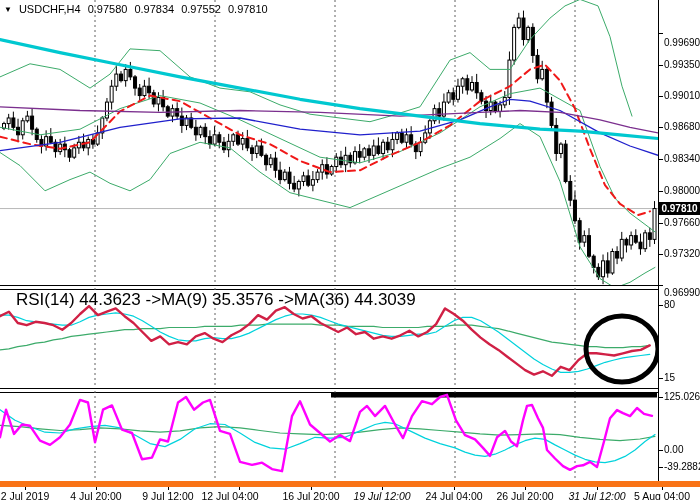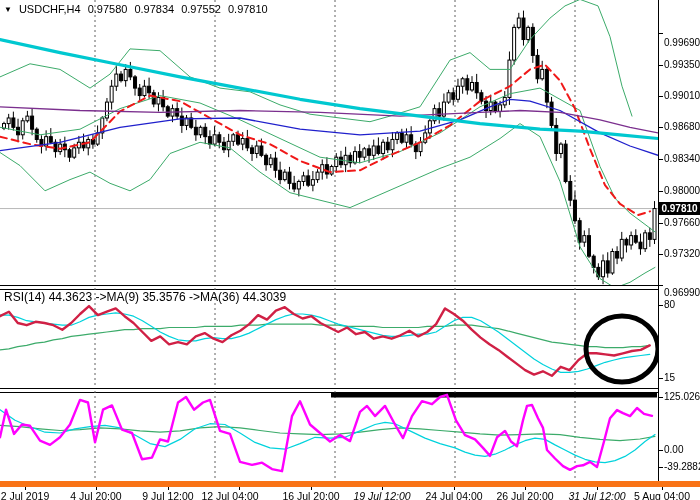--- a/index.html
+++ b/index.html
@@ -12,21 +12,21 @@
   .alabel{position:absolute;left:5px;font-size:10px;white-space:nowrap}
   .atick{position:absolute;left:0;width:4px;height:1px;background:#000}
   .badge{position:absolute;left:0;width:41px;background:#000;color:#fff;font-size:10px;
          text-align:center;padding:1px 0;font-weight:bold}
   #time-axis{position:absolute;left:0;top:481px;width:700px;height:19px;border-top:6px solid #f97316;background:#fff}
   .tlabel{position:absolute;top:3px;font-size:10.5px;transform:translateX(-50%);white-space:nowrap}
   .ttick{position:absolute;top:0;width:1px;height:3px;background:#000}
   #chart-header{position:absolute;left:4px;top:3px;font-size:11px;display:flex;gap:0;align-items:center;z-index:5}
   #chart-header span{margin-right:7px}
   #symbol-dropdown-icon{font-size:8px;margin-right:6px}
-  .ind-title{position:absolute;left:4px;font-size:12px;z-index:5;white-space:nowrap}
+  .ind-title{position:absolute;left:16px;font-size:17px;z-index:5;white-space:nowrap}
 </style>
 </head>
 <body>
 
 <div class="panel" id="main-panel" style="top:0;height:285px">
   <div id="chart-header">
     <span id="symbol-dropdown-icon">▼</span>
     <span>USDCHF,H4</span>
     <span>0.97580</span>
     <span>0.97834</span>

